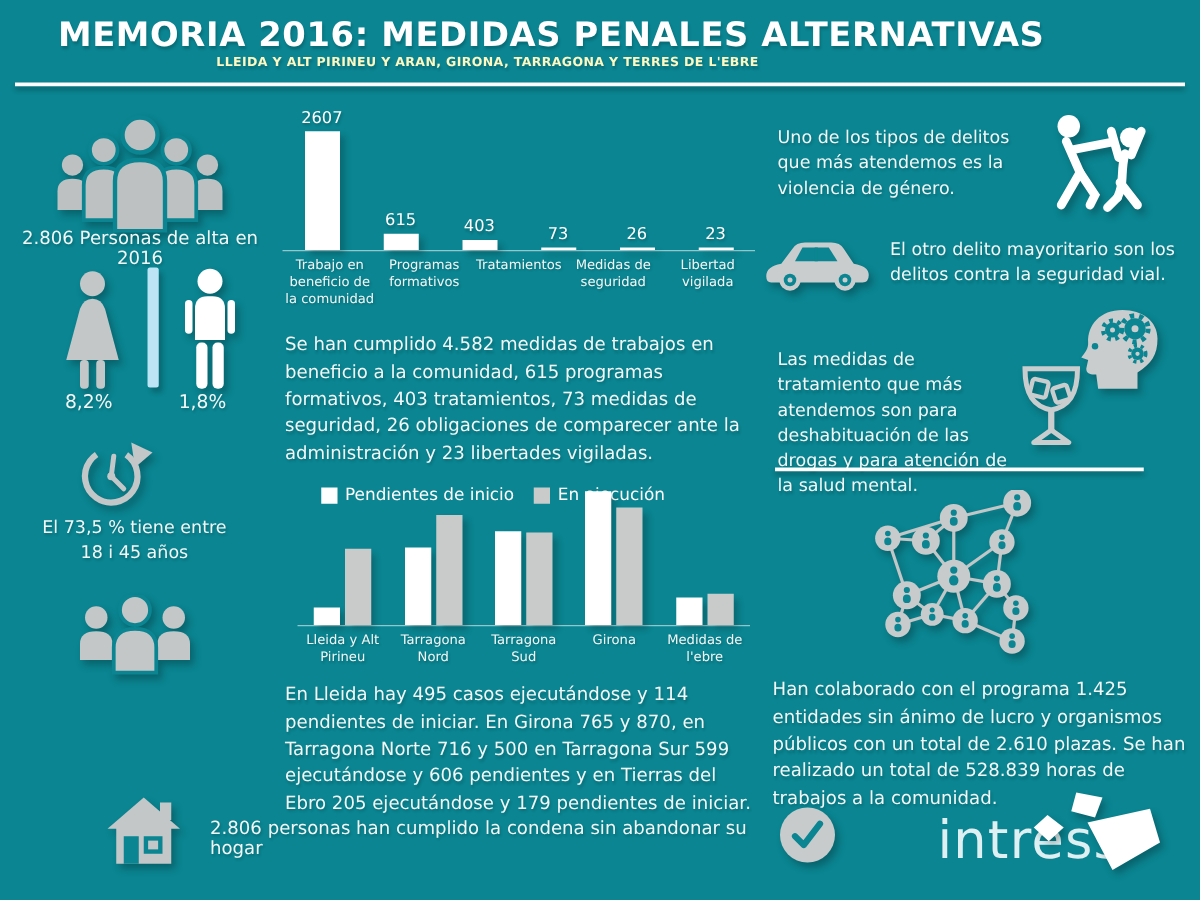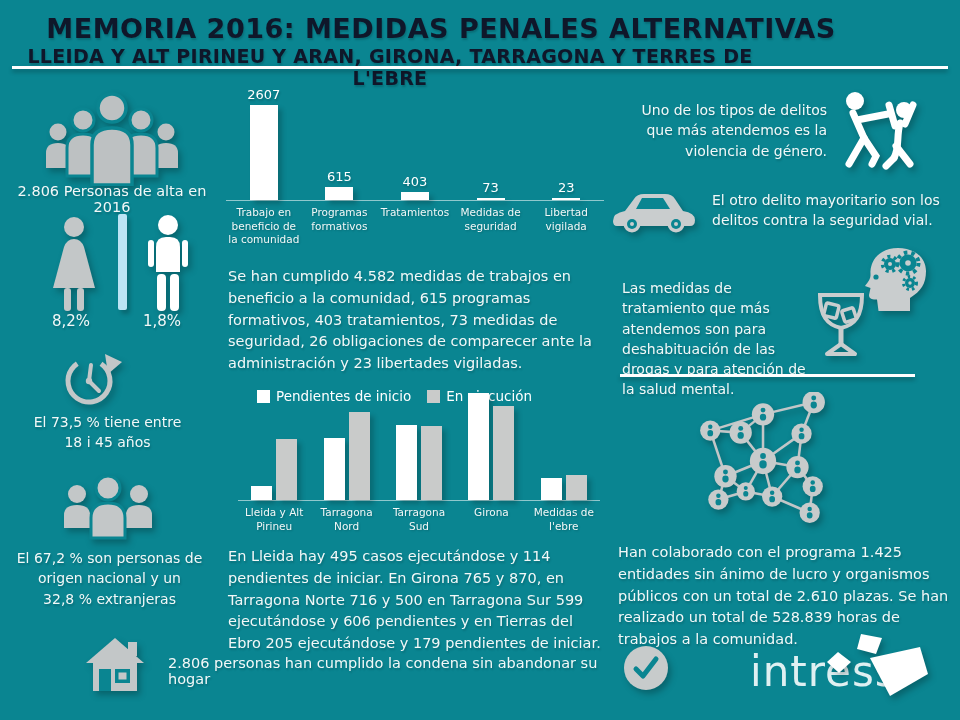--- a/index.html
+++ b/index.html
@@ -7,22 +7,22 @@
     position:relative; width:960px; height:720px; overflow:hidden;
     background:var(--bg,#0A8591);
     font-family:"DejaVu Sans","Liberation Sans",sans-serif;
     color:#F2F8F8;
   }
   .abs{position:absolute;}
   .txt{text-shadow:1px 2px 2px rgba(0,0,0,0.18);}
   .ctr{text-align:center;}
   .ico{filter:drop-shadow(3px 4px 3px rgba(0,0,0,0.25));}
   
-  .title{left:0;top:13px;width:882px;font-size:27px;font-weight:bold;letter-spacing:.5px;text-align:center;color:#0f172a;}
-  .subtitle{left:0;top:45px;width:780px;font-size:19px;font-weight:bold;letter-spacing:.3px;text-align:center;color:#0f172a;}
+  .title{left:0;top:13px;width:882px;font-size:27px;font-weight:bold;letter-spacing:.5px;text-align:center;color:#ffffff;}
+  .subtitle{left:0;top:45px;width:780px;font-size:10px;font-weight:bold;letter-spacing:.3px;text-align:center;color:#fef9c3;}
   .hline{background:#fff;box-shadow:0 3px 4px rgba(0,0,0,0.28);}
   
   .plot{position:relative;display:flex;align-items:flex-end;}
   .c1col{flex:1;position:relative;display:flex;justify-content:center;align-items:flex-end;height:100%;}
   .bar{background:#fff;box-shadow:4px 4px 5px rgba(0,0,0,0.20);}
   .c1bar{width:28px;}
   .c1val{position:absolute;width:100%;text-align:center;font-size:13px;color:#fff;text-shadow:1px 2px 2px rgba(0,0,0,0.2);}
   .axis{height:1px;background:rgba(255,255,255,0.55);}
   .cats{display:flex;}
   .cat{flex:1;text-align:center;font-size:10.5px;line-height:1.3;padding-top:5px;color:#F2F8F8;text-shadow:1px 1px 2px rgba(0,0,0,0.2);}
@@ -116,25 +116,20 @@
       <g>
           <circle cx="87" cy="18" r="9"></circle>
           <path d="M74 52 V39 Q74 29 87 29 Q100 29 100 39 V52 Z"></path>
         </g>
       <g stroke="#0A8591" stroke-width="3">
           <circle cx="56" cy="12" r="12"></circle>
           <path d="M39 62 V42 Q39 27 56 27 Q73 27 73 42 V62 Z"></path>
         </g>
     </g>
   </svg>
-  <div class="abs txt ctr small-b" style="left:2px;top:548px;width:215px;">
-    <div>El 67,2 % son personas de</div>
-    <div>origen nacional y un</div>
-    <div>32,8 %  extranjeras</div>
-  </div>
 
   <svg class="abs ico" style="left:84px;top:636px;" width="62" height="58" viewBox="0 0 62 58">
     <g fill="#C3C7C8">
       <rect x="44" y="6" width="9" height="14"></rect>
       <path d="M31 2 L60 27 H2 Z"></path>
       <rect x="9" y="26" width="44" height="29"></rect>
     </g>
     <rect x="15" y="33" width="12" height="22" fill="#0A8591"></rect>
     <rect x="31" y="33" width="15" height="14" fill="#0A8591"></rect>
     <rect x="34.5" y="36.5" width="8" height="7" fill="#C3C7C8"></rect>
@@ -149,20 +144,24 @@
         <div class="c1col">
           <div class="c1val" style="bottom: 16px;">615</div>
           <div class="bar c1bar" style="height: 13px; background: rgb(255, 255, 255);"></div>
         </div>
         <div class="c1col">
           <div class="c1val" style="bottom: 11px;">403</div>
           <div class="bar c1bar" style="height: 8px; background: rgb(255, 255, 255);"></div>
         </div>
         <div class="c1col">
           <div class="c1val" style="bottom: 5px;">73</div>
+          <div class="bar c1bar" style="height: 2px; background: rgb(255, 255, 255);"></div>
+        </div>
+        <div class="c1col">
+          <div class="c1val" style="bottom: 5px;">26</div>
           <div class="bar c1bar" style="height: 2px; background: rgb(255, 255, 255);"></div>
         </div>
         <div class="c1col">
           <div class="c1val" style="bottom: 5px;">23</div>
           <div class="bar c1bar" style="height: 2px; background: rgb(255, 255, 255);"></div>
         </div>
       </div>
     <div class="axis"></div>
     <div class="cats" id="chart1-cats">
         <div class="cat">Trabajo en beneficio de la comunidad</div>
@@ -215,21 +214,21 @@
         <div class="cat">Tarragona Sud</div>
         <div class="cat">Girona</div>
         <div class="cat">Medidas de l'ebre</div>
       </div>
   </div>
 
   <div class="abs txt para" style="left:228px;top:546px;width:378px;">En Lleida hay 495  casos ejecutándose y 114  pendientes de iniciar. En Girona 765  y 870,  en Tarragona Norte 716  y 500 en Tarragona Sur 599  ejecutándose y 606  pendientes y en Tierras del Ebro 205  ejecutándose y 179  pendientes de iniciar.</div>
 
   <div class="abs txt" style="left:168px;top:655px;width:460px;font-size:14.5px;">2.806  personas han cumplido la condena sin abandonar su hogar</div>
 
-  <div class="abs txt small-b" style="left:622px;top:100px;width:205px;text-align:right;">Uno de los tipos de delitos que más atendemos es la violencia de género.</div>
+  <div class="abs txt small-b" style="left:622px;top:100px;width:205px;">Uno de los tipos de delitos que más atendemos es la violencia de género.</div>
   <svg class="abs ico" style="left:832px;top:90px;" width="92" height="118" viewBox="0 0 92 118">
     <g fill="#FFFFFF">
       <circle cx="23" cy="11" r="9"></circle>
       <circle cx="72" cy="20" r="8"></circle>
     </g>
     <g fill="none" stroke="#FFFFFF" stroke-width="7" stroke-linecap="round">
       <path d="M21 23 L32 48"></path>
       <path d="M25 30 L56 24"></path>
       <path d="M32 48 L17 74"></path>
       <path d="M32 48 L44 66 L40 74"></path>

